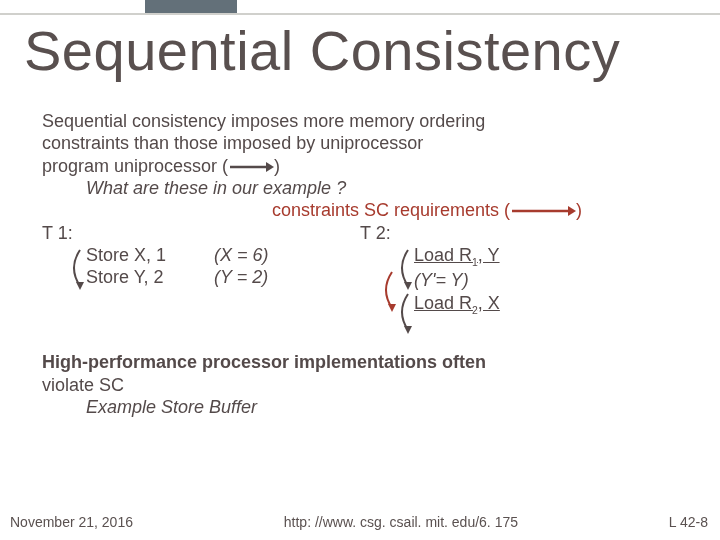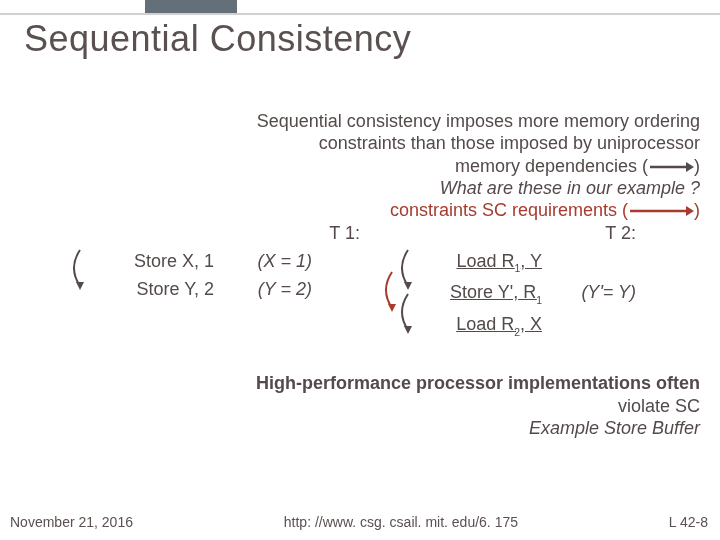--- a/index.html
+++ b/index.html
@@ -26,45 +26,43 @@
     top: 13px;
     left: 0;
     right: 0;
     height: 2px;
     background: #d0d0cc;
   }
   .title {
     position: absolute;
     top: 18px;
     left: 24px;
-    font-size: 36px;
+    font-size: 56px;
     font-family: Verdana, Geneva, sans-serif;
     color: #59504f;
     letter-spacing: 0.5px;
   }
   .body {
     position: absolute;
     top: 110px;
     left: 42px;
     right: 20px;
     font-size: 18px;
     line-height: 1.24;
-    text-align: right;
   }
   .indent1 { margin-left: 44px; }
   .para2 { margin-top: 34px; font-weight: bold; }
   .sc-line {
     color: #a73b2e;
     margin-left: 230px;
   }
   .em { font-style: italic; }
   .row {
     display: flex;
     align-items: baseline;
-    margin-top: 6px;
   }
   .t1col1 { width: 128px; margin-left: 44px; }
   .t1col2 { width: 98px; font-style: italic; }
   .t2col1 { width: 128px; text-decoration: underline; }
   .t2col2 { width: 94px; font-style: italic; }
   .sub { font-size: 0.58em; vertical-align: sub; position: relative; top: 1px; }
   .t2header { margin-left: 54px; }
   .footer {
     position: absolute;
     bottom: 10px;
@@ -88,57 +86,56 @@
 
 <div class="top-accent"></div>
 <div class="top-line"></div>
 
 <div class="title">Sequential Consistency</div>
 
 <div class="body">
   <div>Sequential consistency imposes more memory ordering</div>
   <div>constraints than those imposed by uniprocessor</div>
   <div>
-    <span>memory dependencies (</span><svg class="arrow-svg" width="46" height="14">
+    <span>program uniprocessor (</span><svg class="arrow-svg" width="46" height="14">
         <line x1="2" y1="7" x2="38" y2="7" stroke="#544a4a" stroke-width="2.4"></line>
         <polygon points="38,2 46,7 38,12" fill="#544a4a"></polygon>
       </svg><span>)</span>
   </div>
   <div class="indent1 em">What are these in our example ?</div>
   <div class="sc-line">
     <span>constraints SC requirements (</span><svg class="arrow-svg" width="66" height="14">
         <line x1="2" y1="7" x2="58" y2="7" stroke="#a73b2e" stroke-width="2.4"></line>
         <polygon points="58,2 66,7 58,12" fill="#a73b2e"></polygon>
       </svg><span>)</span>
   </div>
 
   <div style="display:flex;">
     <div class="t1block" style="width:318px;">
       <div>T 1:</div>
       <div class="row">
         <span class="t1col1">Store X, 1</span>
-        <span class="t1col2">(X =  1)</span>
+        <span class="t1col2">(X =  6)</span>
       </div>
       <div class="row">
         <span class="t1col1">Store Y, 2</span>
         <span class="t1col2">(Y = 2)</span>
       </div>
       <svg class="curve-svg" style="left:24px; top:24px;" width="22" height="44">
         <path d="M 14 4 Q 2 22 14 40" stroke="#544a4a" stroke-width="2" fill="none"></path>
         <polygon points="10,36 14,44 18,36" fill="#544a4a"></polygon>
       </svg>
     </div>
 
     <div class="t2block" style="position:relative;">
       <div>T 2:</div>
       <div class="row t2header">
         <span class="t2col1"><span>Load R</span><span class="sub">1</span><span>, Y</span></span>
       </div>
       <div class="row t2header">
-        <span class="t2col1"><span>Store Y', R</span><span class="sub">1</span></span>
         <span class="t2col2">(Y'= Y)</span>
       </div>
       <div class="row t2header">
         <span class="t2col1"><span>Load R</span><span class="sub">2</span><span>, X</span></span>
       </div>
       <svg class="curve-svg" style="left:34px; top:24px;" width="22" height="44">
         <path d="M 14 4 Q 2 22 14 40" stroke="#544a4a" stroke-width="2" fill="none"></path>
         <polygon points="10,36 14,44 18,36" fill="#544a4a"></polygon>
       </svg>
       <svg class="curve-svg" style="left:34px; top:68px;" width="22" height="44">

